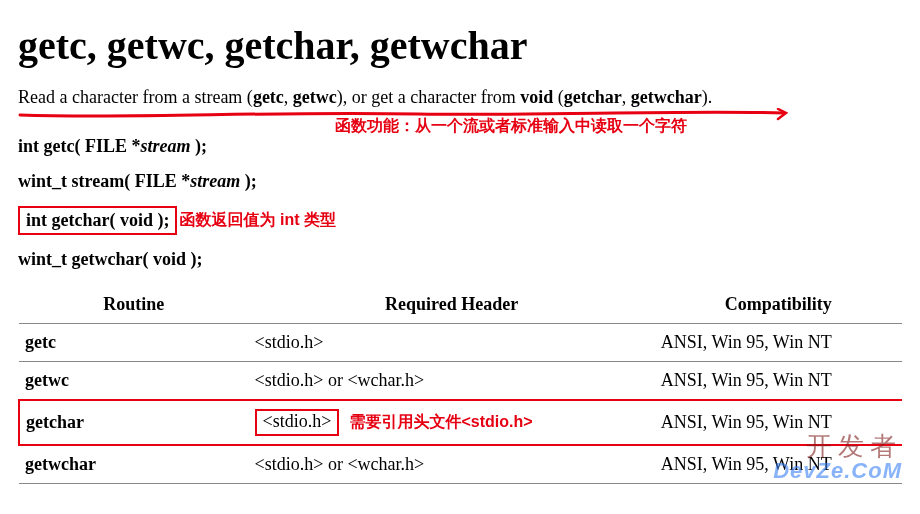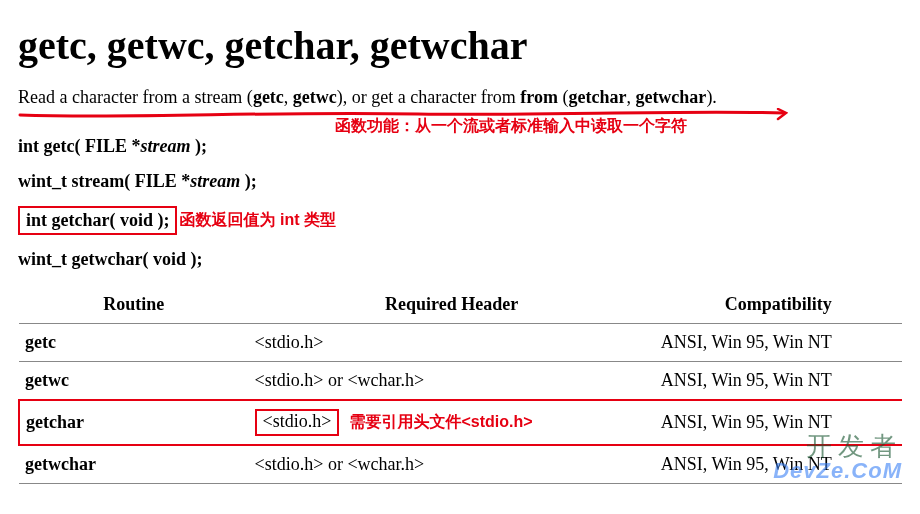--- a/index.html
+++ b/index.html
@@ -80,21 +80,21 @@
   .watermark {
     position: absolute;
     right: 18px;
     bottom: 20px;
     text-align: right;
     font-family: "Microsoft YaHei", Arial, sans-serif;
     pointer-events: none;
   }
   .wm1 {
     font-size: 26px;
-    color: #14532d;
+    color: #7f1d1d;
     opacity: 0.6;
     letter-spacing: 6px;
     font-weight: 300;
   }
   .wm2 {
     font-size: 22px;
     color: #3b82f6;
     opacity: 0.6;
     font-weight: bold;
     letter-spacing: 1px;
@@ -104,21 +104,21 @@
   .col1 { width: 26%; }
   .col2 { width: 46%; }
   .col3 { width: 28%; }
 </style>
 </head>
 <body>
 
 <h1>getc, getwc, getchar, getwchar</h1>
 
 <div class="summary">
-  <span>Read a character from a stream (</span><b>getc</b><span>, </span><b>getwc</b><span>), or get a character from </span><b>from</b><span> (</span><b>getchar</b><span>, </span><b>getwchar</b><span>).</span>
+  <span>Read a character from a stream (</span><b>getc</b><span>, </span><b>getwc</b><span>), or get a character from </span><b>void</b><span> (</span><b>getchar</b><span>, </span><b>getwchar</b><span>).</span>
 </div>
 
 <svg class="underline-svg" width="770" height="14" viewBox="0 0 770 14">
   <path d="M2,7 C120,11 250,3 400,6 C520,8 660,2 766,5" stroke="#e60012" stroke-width="3" fill="none" stroke-linecap="round"></path>
   <path d="M760,1 L768,5 L760,11" stroke="#e60012" stroke-width="2.5" fill="none" stroke-linecap="round"></path>
 </svg>
 
 <div class="red-annot anno1">函数功能：从一个流或者标准输入中读取一个字符</div>
 
 <div class="decl-block">

